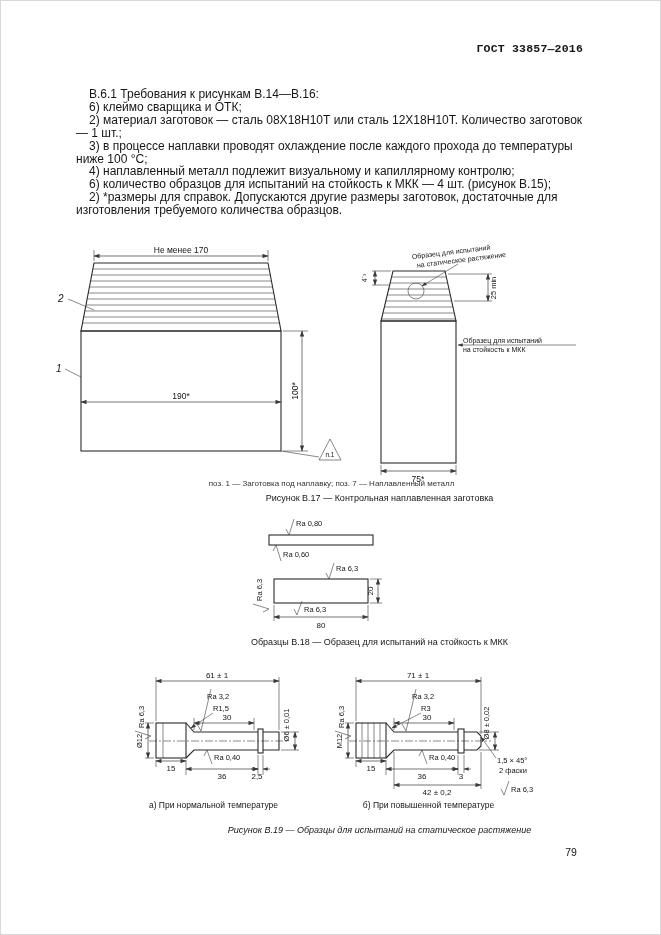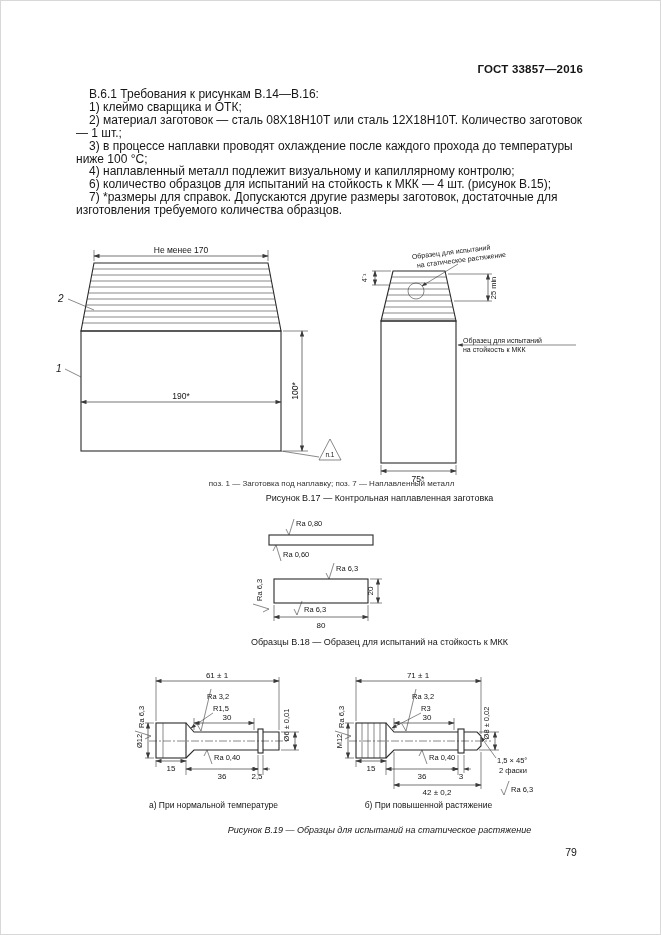--- a/index.html
+++ b/index.html
@@ -1,21 +1,21 @@
 <!DOCTYPE html>
 <html><head>
 <meta charset="utf-8">
 <style>
   * { margin:0; padding:0; box-sizing:border-box; }
   html,body { background:#e9e9e9; }
   body { font-family:"Liberation Sans", sans-serif; }
   .page { position:relative; width:661px; height:935px; background:#ffffff;
           border:1px solid #d8d8d8; overflow:hidden; margin:0 auto; color:#161616; }
-  .gost-header { position:absolute; top:62px; left:0; width:582px; text-align:right;
-                 font-weight:bold; font-size:11.5px; letter-spacing:0.2px; }
+  .gost-header { position:absolute; top:41px; left:0; width:582px; text-align:right;
+                 font-weight:bold; font-size:11.5px; letter-spacing:0.2px;font-family:Liberation Mono, monospace; }
   .body-text { position:absolute; top:87px; left:75px; width:512px;
                font-size:12px; line-height:12.9px; }
   .body-text p { text-indent:13px; }
   .abs-svg { position:absolute; }
   .caption { position:absolute; left:0; width:661px; text-align:center; }
   .cap-small { font-size:8px; color:#333; }
   .cap-fig { font-size:9px; color:#161616;margin-left:48px; }
   .sub-cap { position:absolute; text-align:center; font-size:8.5px; font-weight:normal; }
   .page-number { position:absolute; top:845px; left:555px; width:30px;
                  text-align:center; font-size:10.5px; }
@@ -32,26 +32,26 @@
 </style>
 </head>
 <body>
 
 <div class="page">
 
   <div class="gost-header">ГОСТ 33857—2016</div>
 
   <div class="body-text">
     <p>В.6.1 Требования к рисункам В.14—В.16:</p>
-    <p>1) клеймо сварщика и ОТК;</p>
+    <p>6) клеймо сварщика и ОТК;</p>
     <p>2) материал заготовок — сталь 08Х18Н10Т или сталь 12Х18Н10Т. Количество заготовок — 1 шт.;</p>
     <p>3) в процессе наплавки проводят охлаждение после каждого прохода до температуры ниже 100 °С;</p>
     <p>4) наплавленный металл подлежит визуальному и капиллярному контролю;</p>
     <p>6) количество образцов для испытаний на стойкость к МКК — 4 шт. (рисунок В.15);</p>
-    <p>7) *размеры для справок. Допускаются другие размеры заготовок, достаточные для изготовления требуемого количества образцов.</p>
+    <p>2) *размеры для справок. Допускаются другие размеры заготовок, достаточные для изготовления требуемого количества образцов.</p>
   </div>
 
   <svg class="abs-svg" style="left:55px; top:243px;" width="552" height="246">
     <defs>
       <marker id="arr17" viewBox="0 0 10 8" refX="9" refY="4" markerWidth="9" markerHeight="7" orient="auto-start-reverse">
         <path d="M0,0.5 L10,4 L0,7.5 Z" fill="#3a3a3a"></path>
       </marker>
       <clipPath id="weldclip17a">
           <polygon points="38,19 212,19 225,87 25,87"></polygon>
         </clipPath>
@@ -261,18 +261,18 @@
       <line x1="395" y1="101" x2="380" y2="80" class="t" marker-end="url(#arr19)"></line>
       <text x="396" y="106" class="f75">1,5 × 45°</text>
       <text x="398" y="116" class="f75">2 фаски</text>
 
       <path class="t" d="M400,132 L403,138 L408,124"></path>
       <text x="410" y="135" class="f75">Ra 6,3</text>
     </g>
   </svg>
 
   <div class="sub-cap" style="top:799px; left:100px; width:225px;">а) При нормальной температуре</div>
-  <div class="sub-cap" style="top:799px; left:315px; width:225px;">б) При повышенной растяжение</div>
+  <div class="sub-cap" style="top:799px; left:315px; width:225px;">б) При повышенной температуре</div>
   <div class="caption cap-fig" style="top:824px;font-style:italic;">Рисунок В.19 — Образцы для испытаний на статическое растяжение</div>
 
   <div class="page-number">79</div>
 
 </div>
 
 </body></html>

